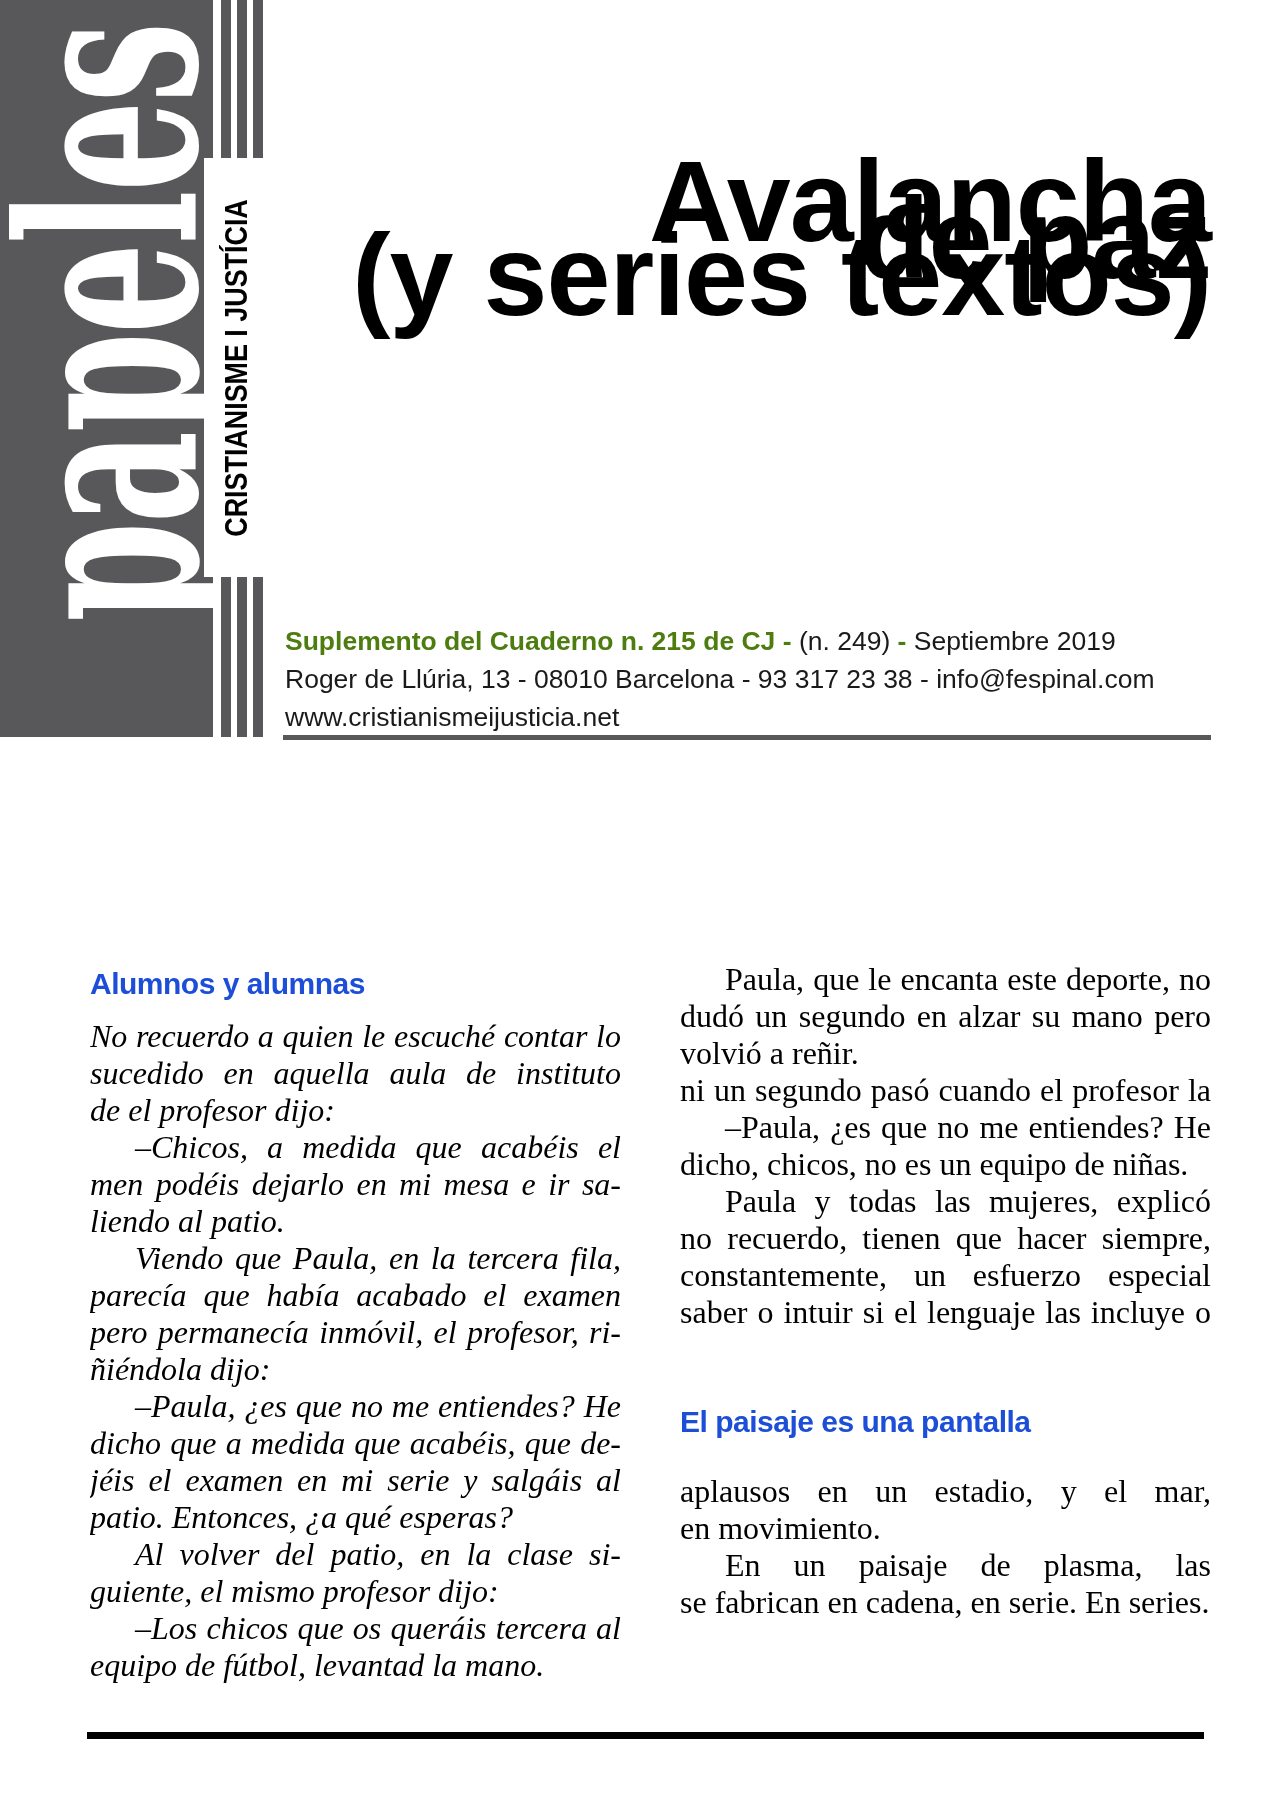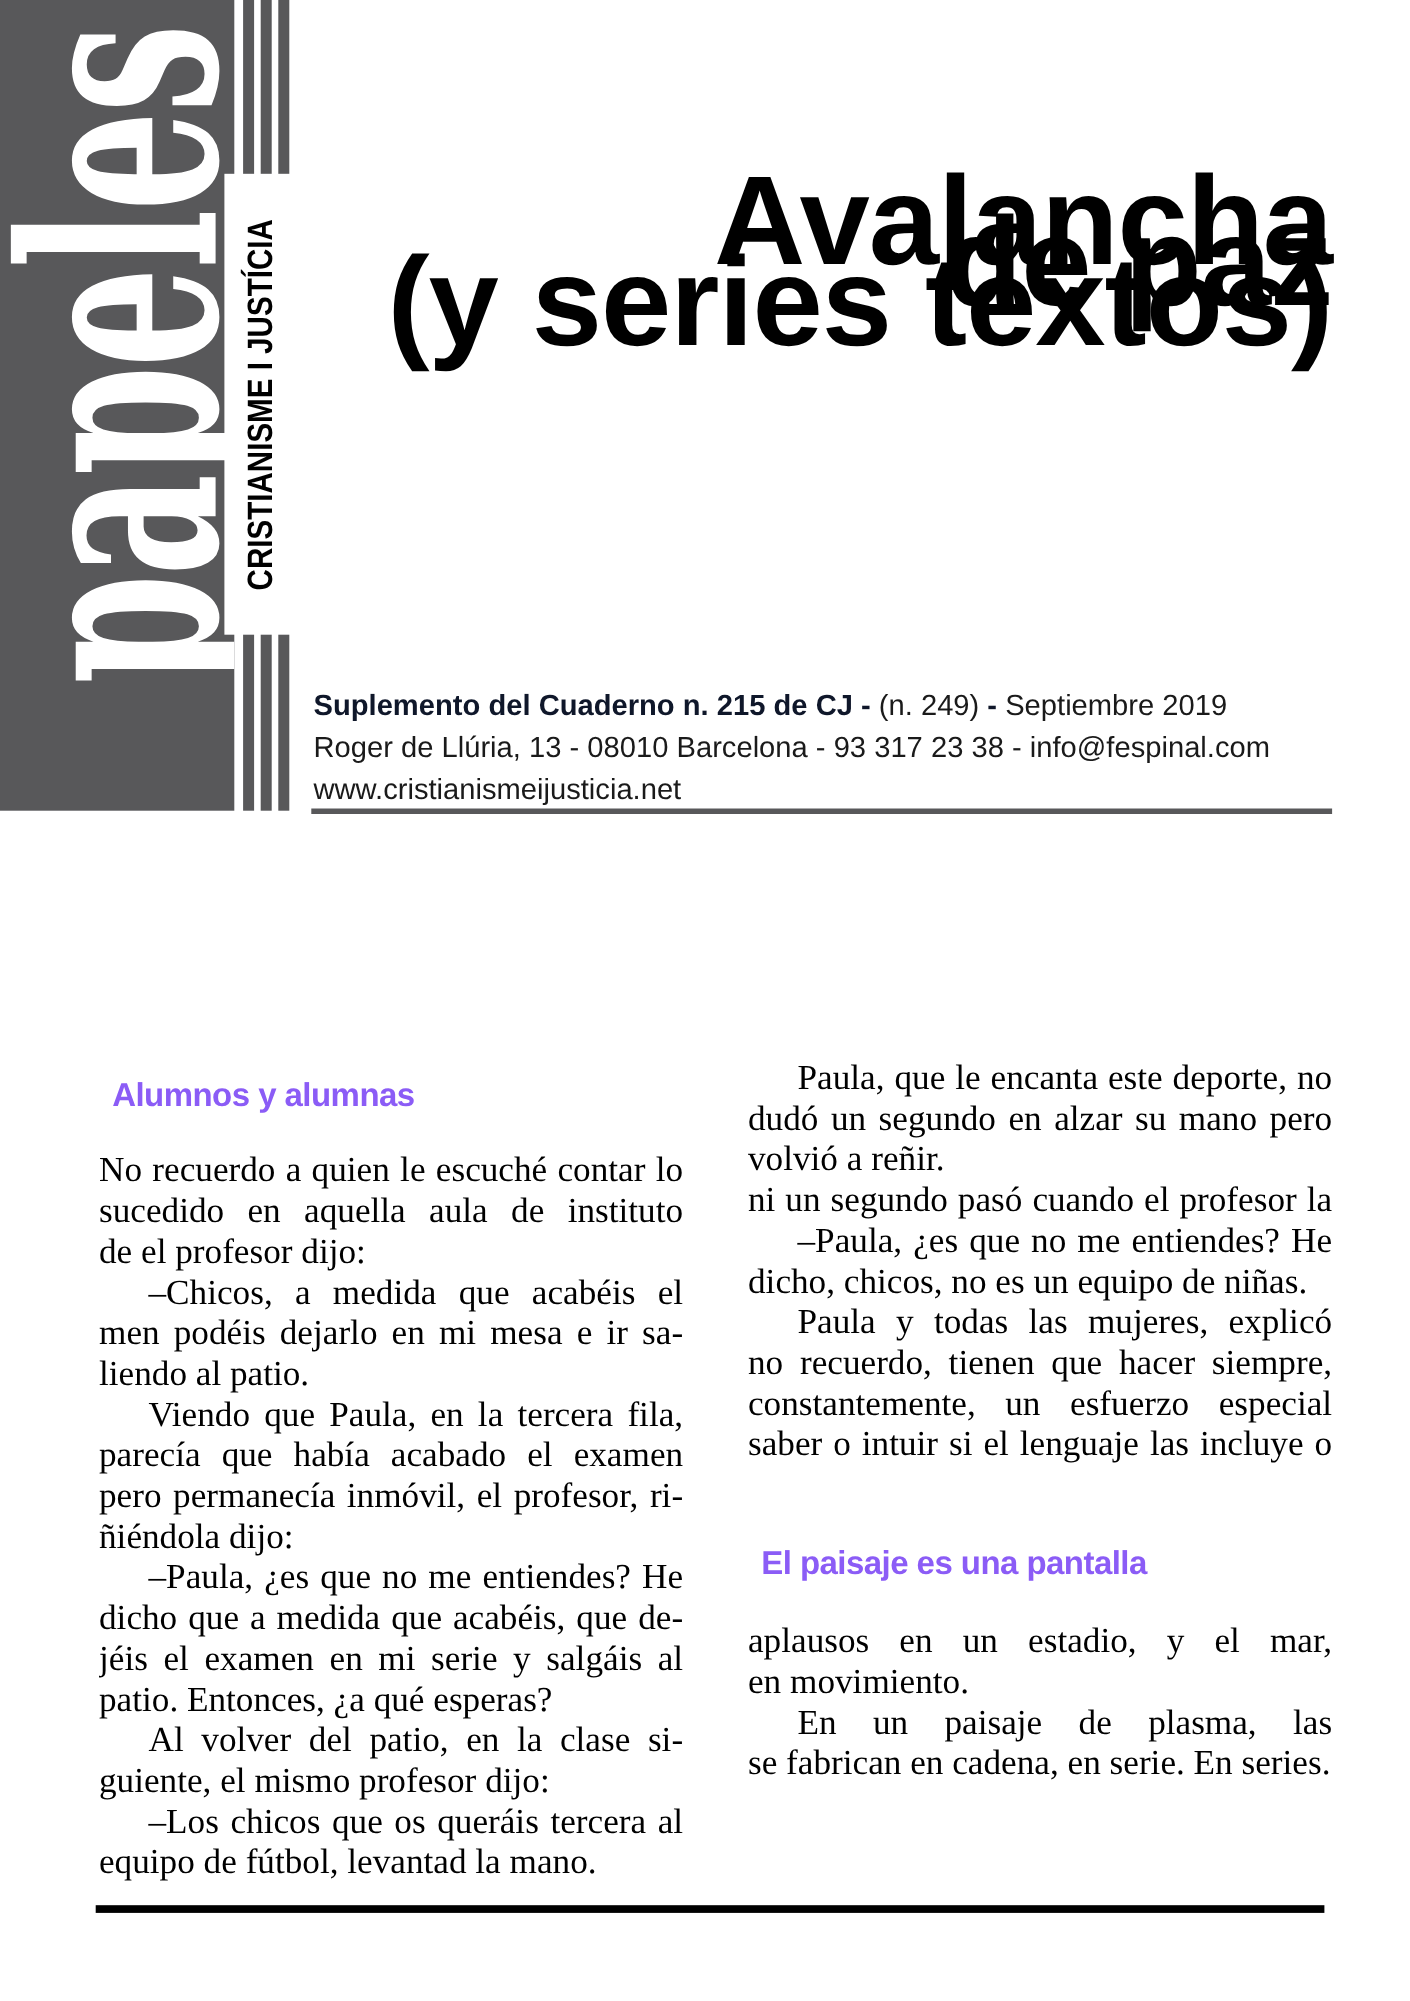--- a/index.html
+++ b/index.html
@@ -47,35 +47,35 @@
     text-align:right;
     font-family:"Liberation Sans", sans-serif;font-weight:bold;
     font-size:115px;line-height:126px;letter-spacing:-1px;color:#000;
   }
   .issue{
     position:absolute;left:285px;top:622px;
     font-family:"Liberation Sans", sans-serif;
     font-size:26.5px;line-height:38px;color:#1a1a1a;
     white-space:nowrap;
   }
-  .issue b{font-weight:bold;color:#0f172a;margin-top:40px;}
+  .issue b{font-weight:bold;color:#4d7c0f;margin-top:40px;}
   .rule-top{position:absolute;left:283px;top:735px;width:928px;height:5px;background:#58585a;}
 
   
   .col{
     position:absolute;width:531px;
     font-size:32px;line-height:37px;
   }
   .col1{left:90px;top:965px;}
   .col2{left:680px;top:961px;}
   .col h2{
-    margin:12px;font-family:"Liberation Sans", sans-serif;font-weight:bold;
-    font-size:30px;line-height:37px;color:#8b5cf6;letter-spacing:-0.5px;
+    margin:0;font-family:"Liberation Sans", sans-serif;font-weight:bold;
+    font-size:30px;line-height:37px;color:#1d4ed8;letter-spacing:-0.5px;
   }
-  .col1 .lines{margin-top:31px;}
+  .col1 .lines{margin-top:16px;font-style:italic;}
   .col2 .heading2{margin-top:72px;}
   .col2 .lines-bottom{margin-top:33px;}
   .line{
     height:37px;overflow:hidden;
     text-align:justify;text-align-last:justify;
   }
   .line.end{text-align-last:left;}
   .line.ind{text-indent:45px;}
   .hline{height:37px;}
 

